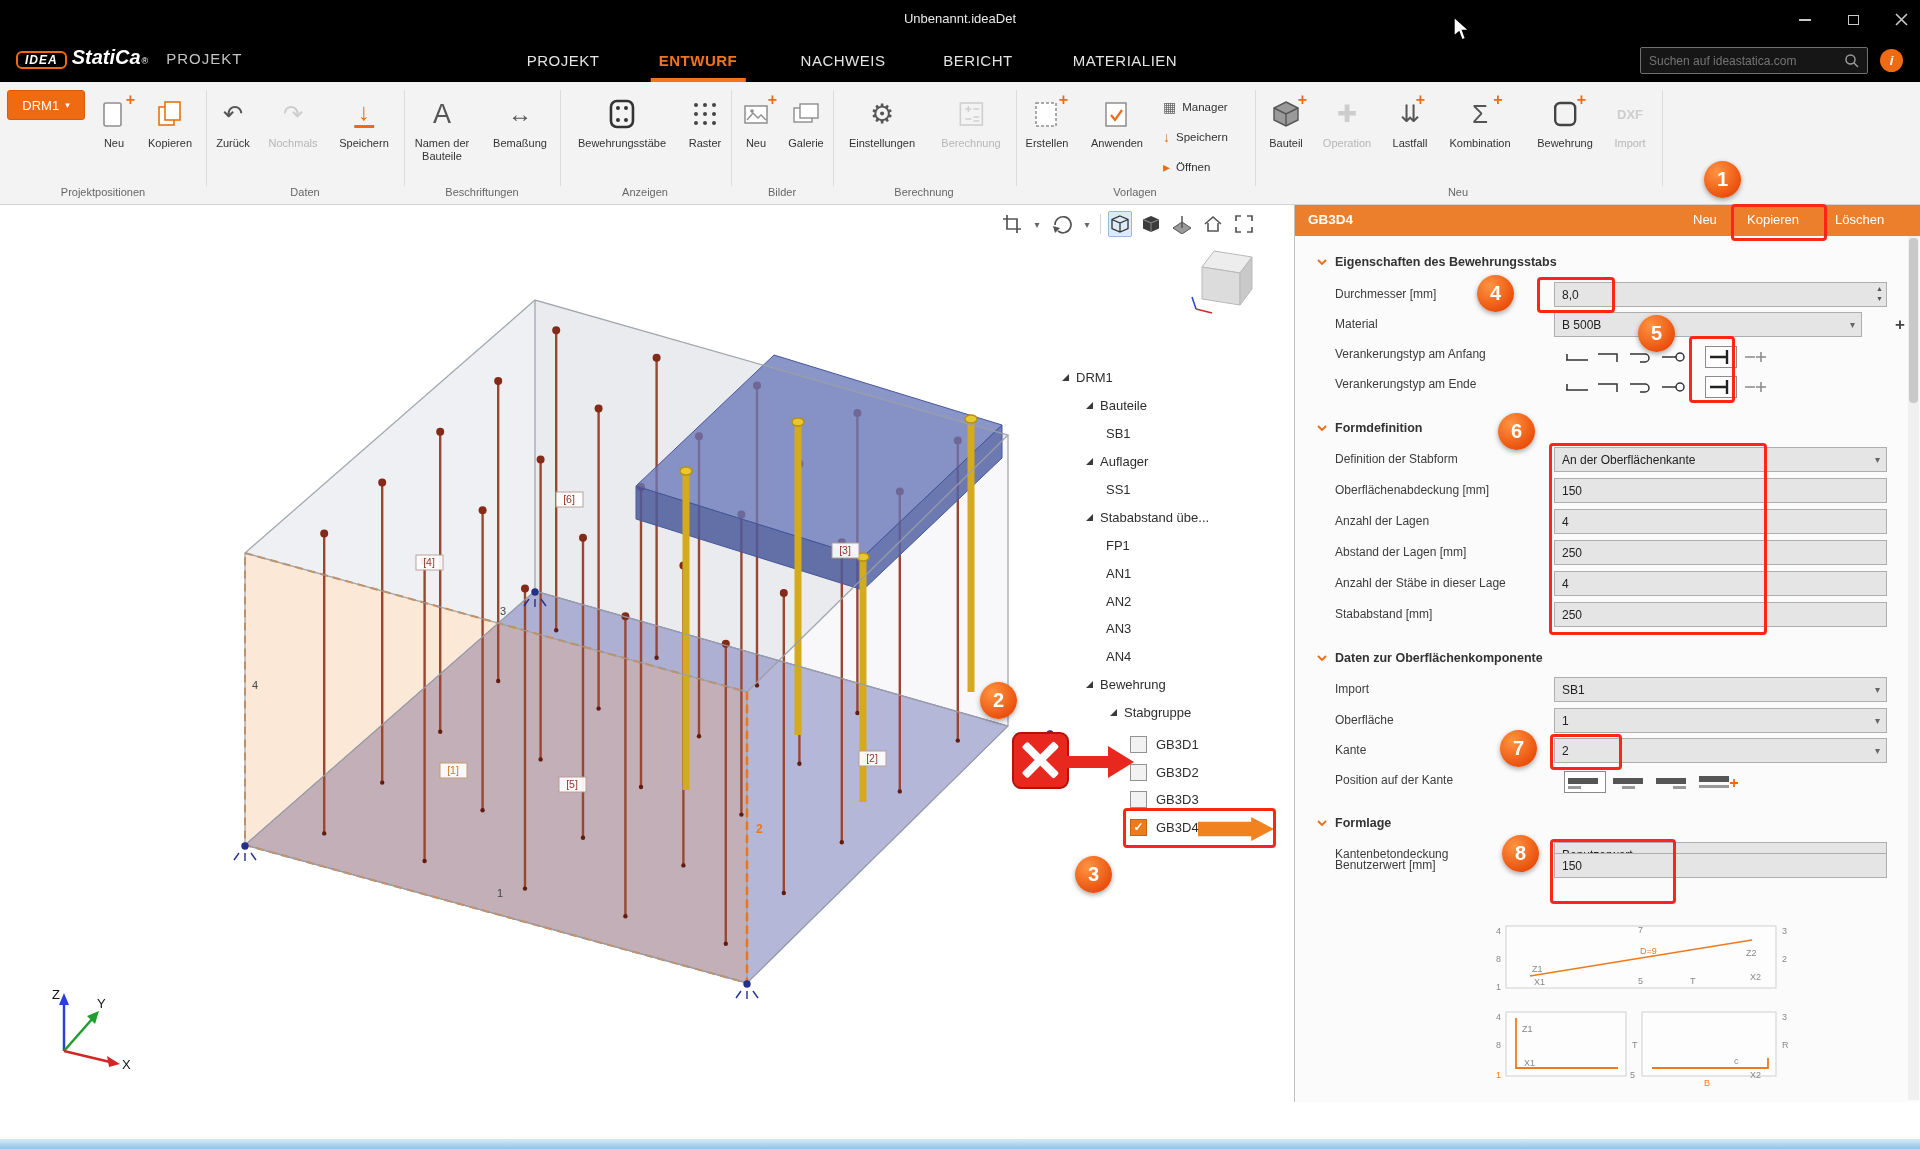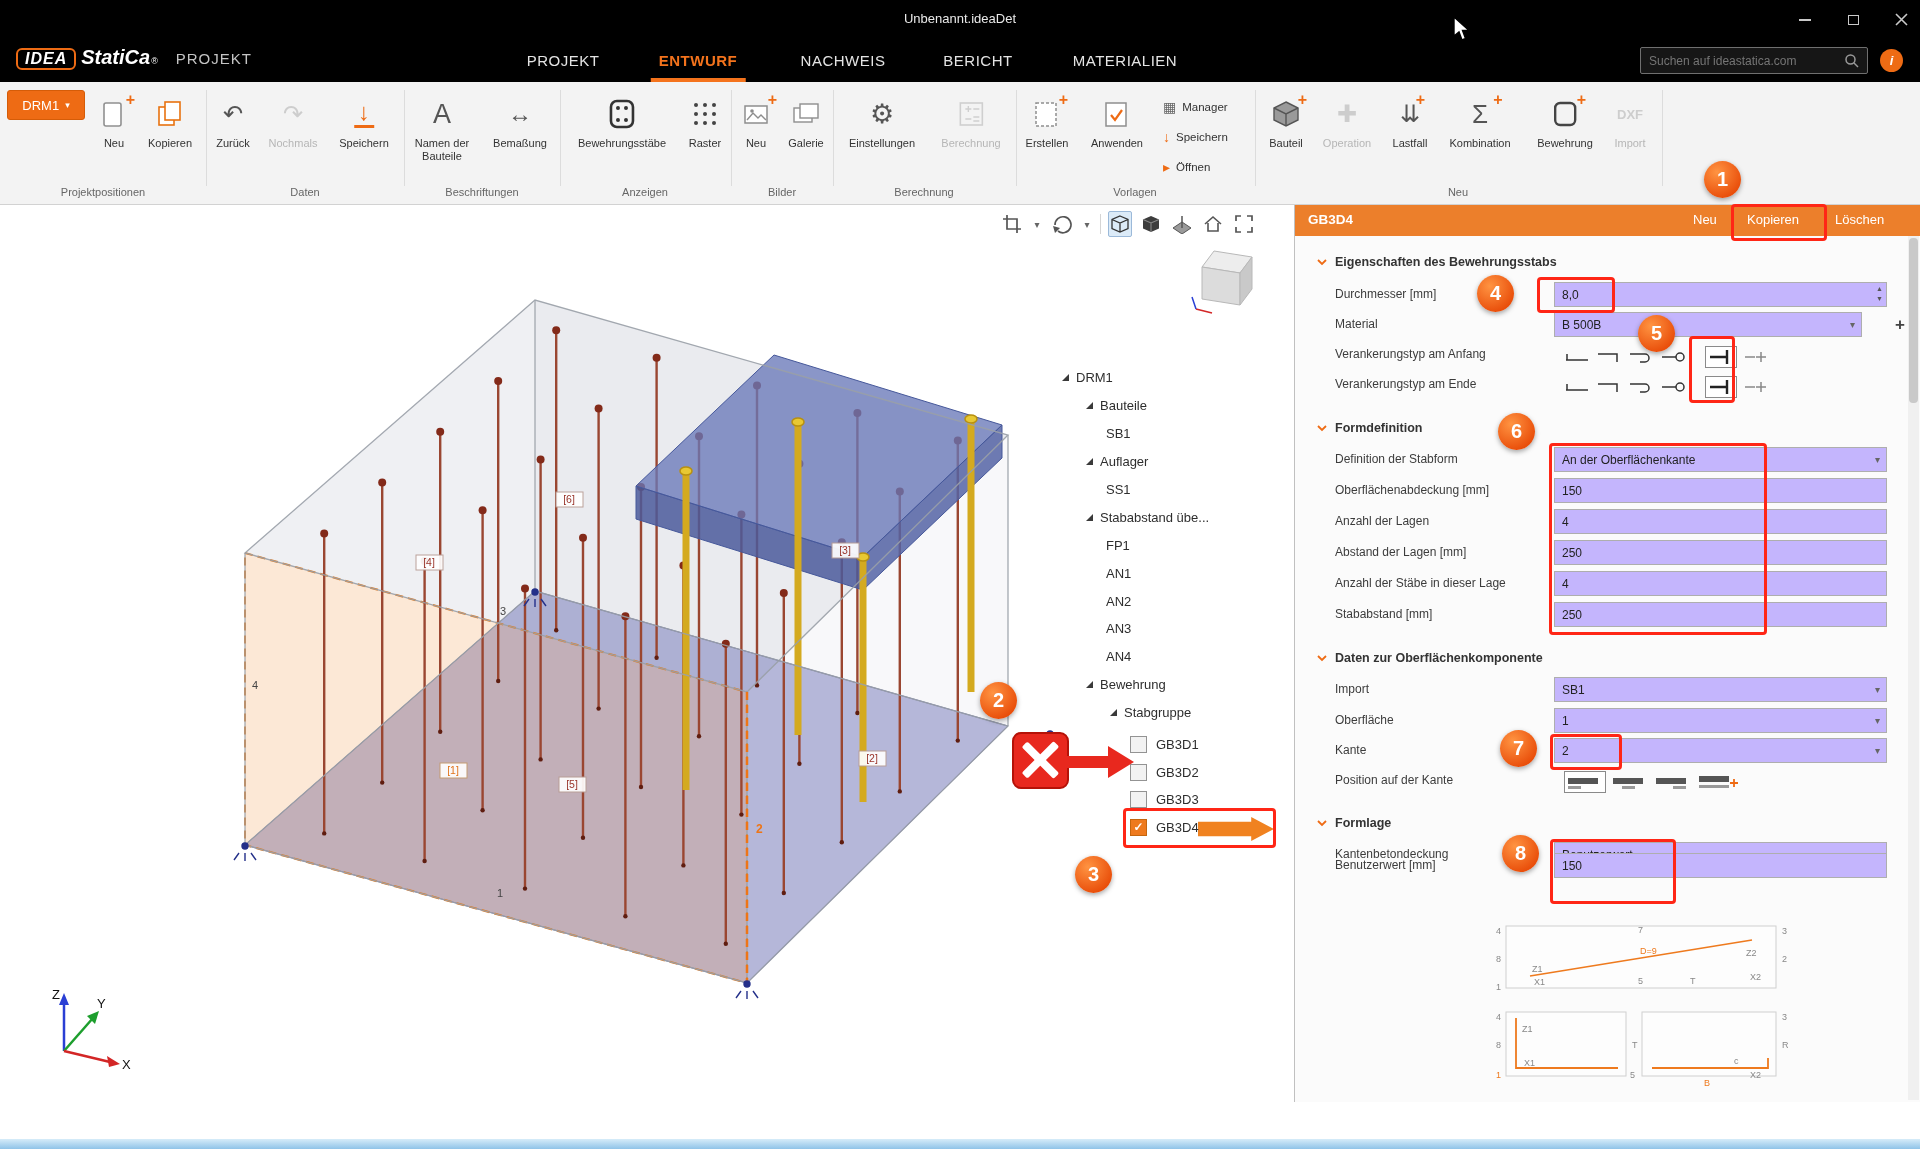--- a/index.html
+++ b/index.html
@@ -10,21 +10,21 @@
 #titlebar{position:absolute;left:0;top:0;width:100%;height:39px;background:#000}
 #wintitle{position:absolute;left:50%;top:11px;transform:translateX(-50%);color:#e9e9e9;font-size:13px}
 #winbtns{position:absolute;right:8px;top:0;height:39px;display:flex;align-items:center;gap:26px}
 .winbtn{color:#c9c9c9;width:22px;height:22px;display:flex;align-items:center;justify-content:center}
 .minbar{width:12px;height:2px;background:#c9c9c9}
 .maxbox{width:11px;height:10px;border:1.5px solid #c9c9c9}
 
 
 #menubar{position:absolute;left:0;top:39px;width:100%;height:43px;background:#000}
 #brand{position:absolute;left:16px;top:7px;display:flex;align-items:baseline;color:#fff}
-#brand .idea{border:2px solid #ee6b14;border-radius:6px;padding:0 7px;font-style:italic;font-weight:bold;font-size:16px;letter-spacing:1px}
+#brand .idea{border:2px solid #ee6b14;border-radius:6px;padding:0 7px;font-style:italic;font-weight:bold;font-size:12px;letter-spacing:1px}
 #brand .statica{font-style:italic;font-weight:bold;font-size:20px;margin-left:5px}
 #brand .reg{font-size:9px;vertical-align:super;margin-left:1px}
 #brand .module{color:#c4c4c4;font-size:15px;margin-left:18px;letter-spacing:1px;font-style:normal;font-weight:normal}
 .menu-item{position:absolute;top:0;height:43px;transform:translateX(-50%);display:flex;align-items: center;color:#e4e4e4;font-size:15px;padding:0 8px;letter-spacing:.5px}
 .menu-item.active{color:#f4731c;font-weight:bold}
 .menu-item.active::after{content:"";position:absolute;left:0;right:0;bottom:0;height:4px;background:#f4731c}
 #searchbox{position:absolute;left:1640px;top:8px;width:228px;height:27px;background:#161616;border:1px solid #6f6f6f;border-radius:2px;display:flex;align-items:center;padding:0 8px}
 #searchbox input{flex:1;background:transparent;border:none;outline:none;color:#bbb;font-size:12px;font-family:"Liberation Sans",sans-serif}
 #infoicon{position:absolute;left:1880px;top:10px;width:23px;height:23px;border-radius:50%;background:#ee6b14;color:#fff;font-weight:bold;font-size:13px;display:flex;align-items:center;justify-content:center;font-style:italic}
 
@@ -63,21 +63,21 @@
  clip-path:polygon(0 20%,70% 20%,70% 0,100% 50%,70% 100%,70% 80%,0 80%)}
 
 
 #props{position:absolute;left:1294px;top:205px;width:626px;height:897px;background:#fbfbfb;border-left:1px solid #c0c0c0;z-index:5}
 #phead{position:absolute;left:0;top:0;width:100%;height:31px;background:#ec7f2b;color:#fff}
 #phead .ptitle{position:absolute;left:13px;top:7px;font-size:13.5px;font-weight:bold}
 .ph-action{position:absolute;top:7px;font-size:13px;color:#fff}
 .psec{position:absolute;left:22px;display:flex;align-items:center;gap:8px;font-size:12.5px;font-weight:bold;color:#333;white-space:nowrap}
 .prow{position:absolute;left:0;right:14px;height:25px}
 .plabel{position:absolute;left:40px;top:5px;font-size:12px;color:#3c3c3c;white-space:nowrap}
-.pctrl{position:absolute;left:259px;width:333px;height:25px;background:#c4b5fd;border:1px solid #aeaeae;font-size:12px;color:#222;display:flex;align-items:center;padding:0 7px}
+.pctrl{position:absolute;left:259px;width:333px;height:25px;background:#e5e5e5;border:1px solid #aeaeae;font-size:12px;color:#222;display:flex;align-items:center;padding:0 7px}
 .pctrl .dd{position:absolute;right:6px;font-size:10px;color:#666}
 .spin{position:absolute;right:3px;top:1px;display:flex;flex-direction:column;font-size:7px;color:#555;line-height:1.4}
 .pplus{position:absolute;left:600px;top:3px;font-size:17px;color:#444;font-weight:bold}
 .irow{position:absolute;display:flex;align-items:center;gap:6px}
 .ibox{display:flex;align-items:center;justify-content:center}
 .ibox.sel{border:1px solid #8a8a8a;background:#fff;padding:1px}
 #pscroll{position:absolute;right:1px;top:31px;width:11px;height:864px;background:#f0f0f0}
 #pscroll .thumb{position:absolute;left:1px;top:2px;width:9px;height:165px;background:#c9c9c9;border-radius:4px}
 
 

